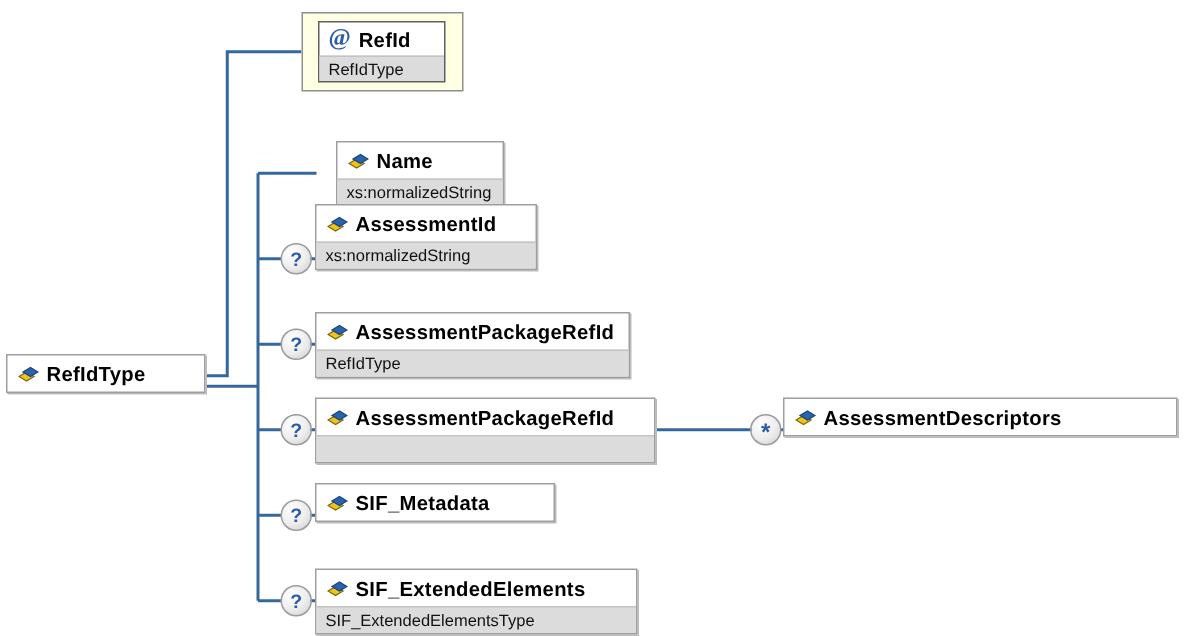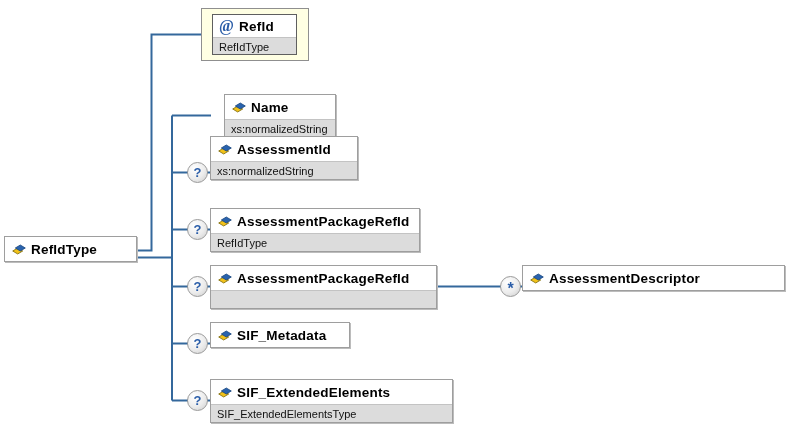--- a/index.html
+++ b/index.html
@@ -32,22 +32,22 @@
         color:#2a5da8;font-weight:bold;font-size:13px;line-height:19px;text-align:center;}
   .badge-star{font-size:16px;line-height:24px;}
 
   
   #node-assessment{left:4px;top:236px;width:133px;}
   #node-refid-outer{left:201px;top:8px;width:108px;height:53px;}
   #node-name{left:224px;top:94px;width:112px;}
   #node-assessment-id{left:210px;top:136px;width:148px;}
   #node-assessment-package-ref-id{left:210px;top:208px;width:210px;}
   #node-assessment-descriptors{left:210px;top:265px;width:227px;}
-  #node-sif-metadata{left:210px;top:322px;width:140px;text-align:center;}
-  #node-sif-extended-elements{left:210px;top:379px;width:243px;}
+  #node-sif-metadata{left:210px;top:322px;width:160px;text-align:center;}
+  #node-sif-extended-elements{left:210px;top:379px;width:215px;}
   #node-assessment-descriptor{left:522px;top:265px;width:263px;}
 
   #badge-assessment-id{left:187px;top:162px;}
   #badge-assessment-package-ref-id{left:187px;top:219px;}
   #badge-assessment-descriptors{left:187px;top:276px;}
   #badge-sif-metadata{left:187px;top:333px;}
   #badge-sif-extended-elements{left:187px;top:390px;}
   #badge-assessment-descriptor{left:500px;top:276px;}
 </style>
 </head>
@@ -150,21 +150,21 @@
       <span>SIF_ExtendedElements</span>
     </div>
     <div class="sub">SIF_ExtendedElementsType</div>
   </div>
 
   <div class="node" id="node-assessment-descriptor">
     <div class="title">
       <svg class="el-icon" viewBox="0 0 14 11" width="14" height="11">
           <use href="#elicon"></use>
         </svg>
-      <span>AssessmentDescriptor</span>
+      <span>AssessmentDescriptors</span>
     </div>
   </div>
 
   <div class="badge" id="badge-assessment-id">?</div>
   <div class="badge" id="badge-assessment-package-ref-id">?</div>
   <div class="badge" id="badge-assessment-descriptors">?</div>
   <div class="badge" id="badge-sif-metadata">?</div>
   <div class="badge" id="badge-sif-extended-elements">?</div>
   <div class="badge badge-star" id="badge-assessment-descriptor">*</div>
 

